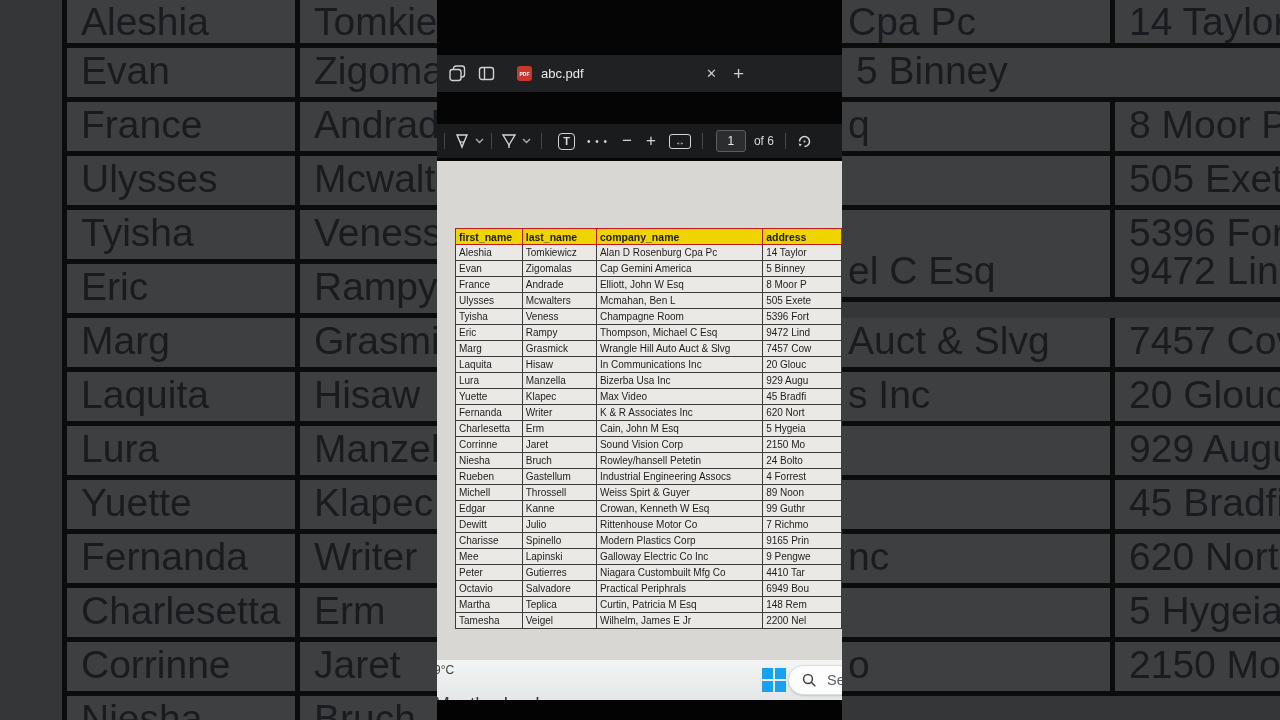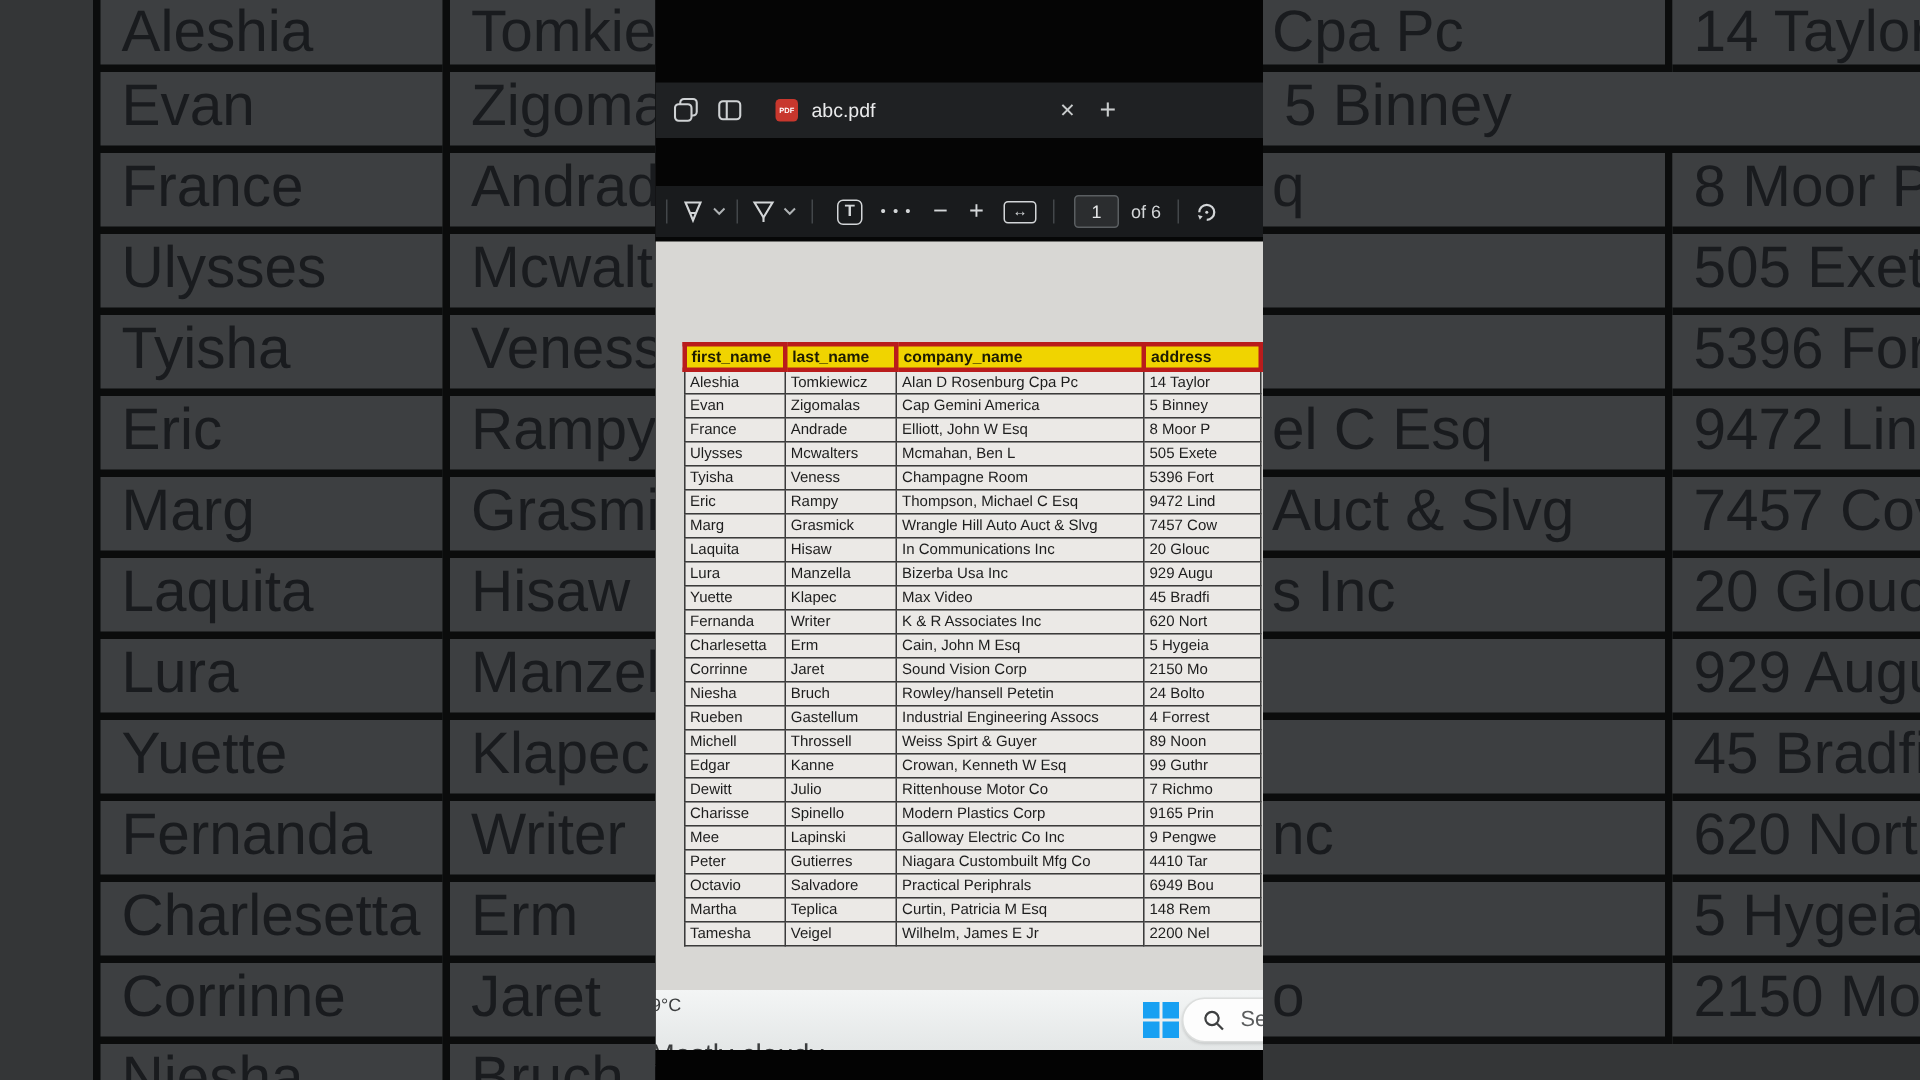--- a/index.html
+++ b/index.html
@@ -55,21 +55,21 @@
   .fit-box { width:22px; height:15px; border:1.4px solid #d3d6d8; border-radius:3px; font-size:10px;
              display:flex; align-items:center; justify-content:center; margin-left:13px; }
   .page-box { width:30px; height:22px; background:#2b2d2f; border:1px solid #5a5e61; border-radius:3px;
               color:#e6e7e8; font-size:12px; display:flex; align-items:center; justify-content:center; margin-left:6px; }
   .of-count { font-size:12px; margin-left:8px; white-space:nowrap; }
 
   .pdf-page { top:161px; height:499px; background:#d8d7d4; overflow:hidden; }
   table.pdf-table { position:absolute; left:18px; top:67px; border-collapse:collapse;
                     font-size:10px; color:#1d1d1d; table-layout:fixed; }
   .pdf-table th { background:#f0d400; color:#1e1c02; font-weight:bold; text-align:left;
-                  border:3px solid #b91c1c; padding:1px 3px; height:16px; font-size:10.5px; white-space:nowrap; }
+                  border:1px solid #b91c1c; padding:1px 3px; height:16px; font-size:10.5px; white-space:nowrap; }
   .pdf-table td { background:#ebe9e6; border:1px solid #3b3b3b; padding:1px 3px; height:16px;
                   white-space:nowrap; overflow:hidden; }
   .col-first { width:70px; } .col-last { width:82px; } .col-company { width:180px; } .col-address { width:92px; }
 
   .taskbar { top:660px; height:40px; background:linear-gradient(#f3f5f5,#e4e7e7); }
   .weather { position:absolute; left:-3px; top:3px; color:#3c3e3f; }
   .weather .temp { font-size:12px; }
   .weather .cond { font-size:19px; margin-top:16px;text-decoration:underline; }
   .start { position:absolute; left:325px; top:8px; width:24px; height:24px; display:grid;
            grid-template-columns:11px 11px; grid-template-rows:11px 11px; gap:2px; }
@@ -159,21 +159,21 @@
       <div class="bg-cell bg-address">8 Moor P</div>
     </div>
     <div class="bg-row" style="top: 156px;">
       <div class="bg-cell bg-company"></div>
       <div class="bg-cell bg-address">505 Exete</div>
     </div>
     <div class="bg-row" style="top: 210px;">
       <div class="bg-cell bg-company"></div>
       <div class="bg-cell bg-address">5396 Fort</div>
     </div>
-    <div class="bg-row" style="top: 264px; justify-content: space-between;">
+    <div class="bg-row" style="top: 248px; justify-content: space-between;">
       <div class="bg-cell bg-company">el C Esq</div>
       <div class="bg-cell bg-address">9472 Lind</div>
     </div>
     <div class="bg-row" style="top: 318px;">
       <div class="bg-cell bg-company">Auct &amp; Slvg</div>
       <div class="bg-cell bg-address">7457 Cov</div>
     </div>
     <div class="bg-row" style="top: 372px;">
       <div class="bg-cell bg-company">s Inc</div>
       <div class="bg-cell bg-address">20 Glouc</div>

